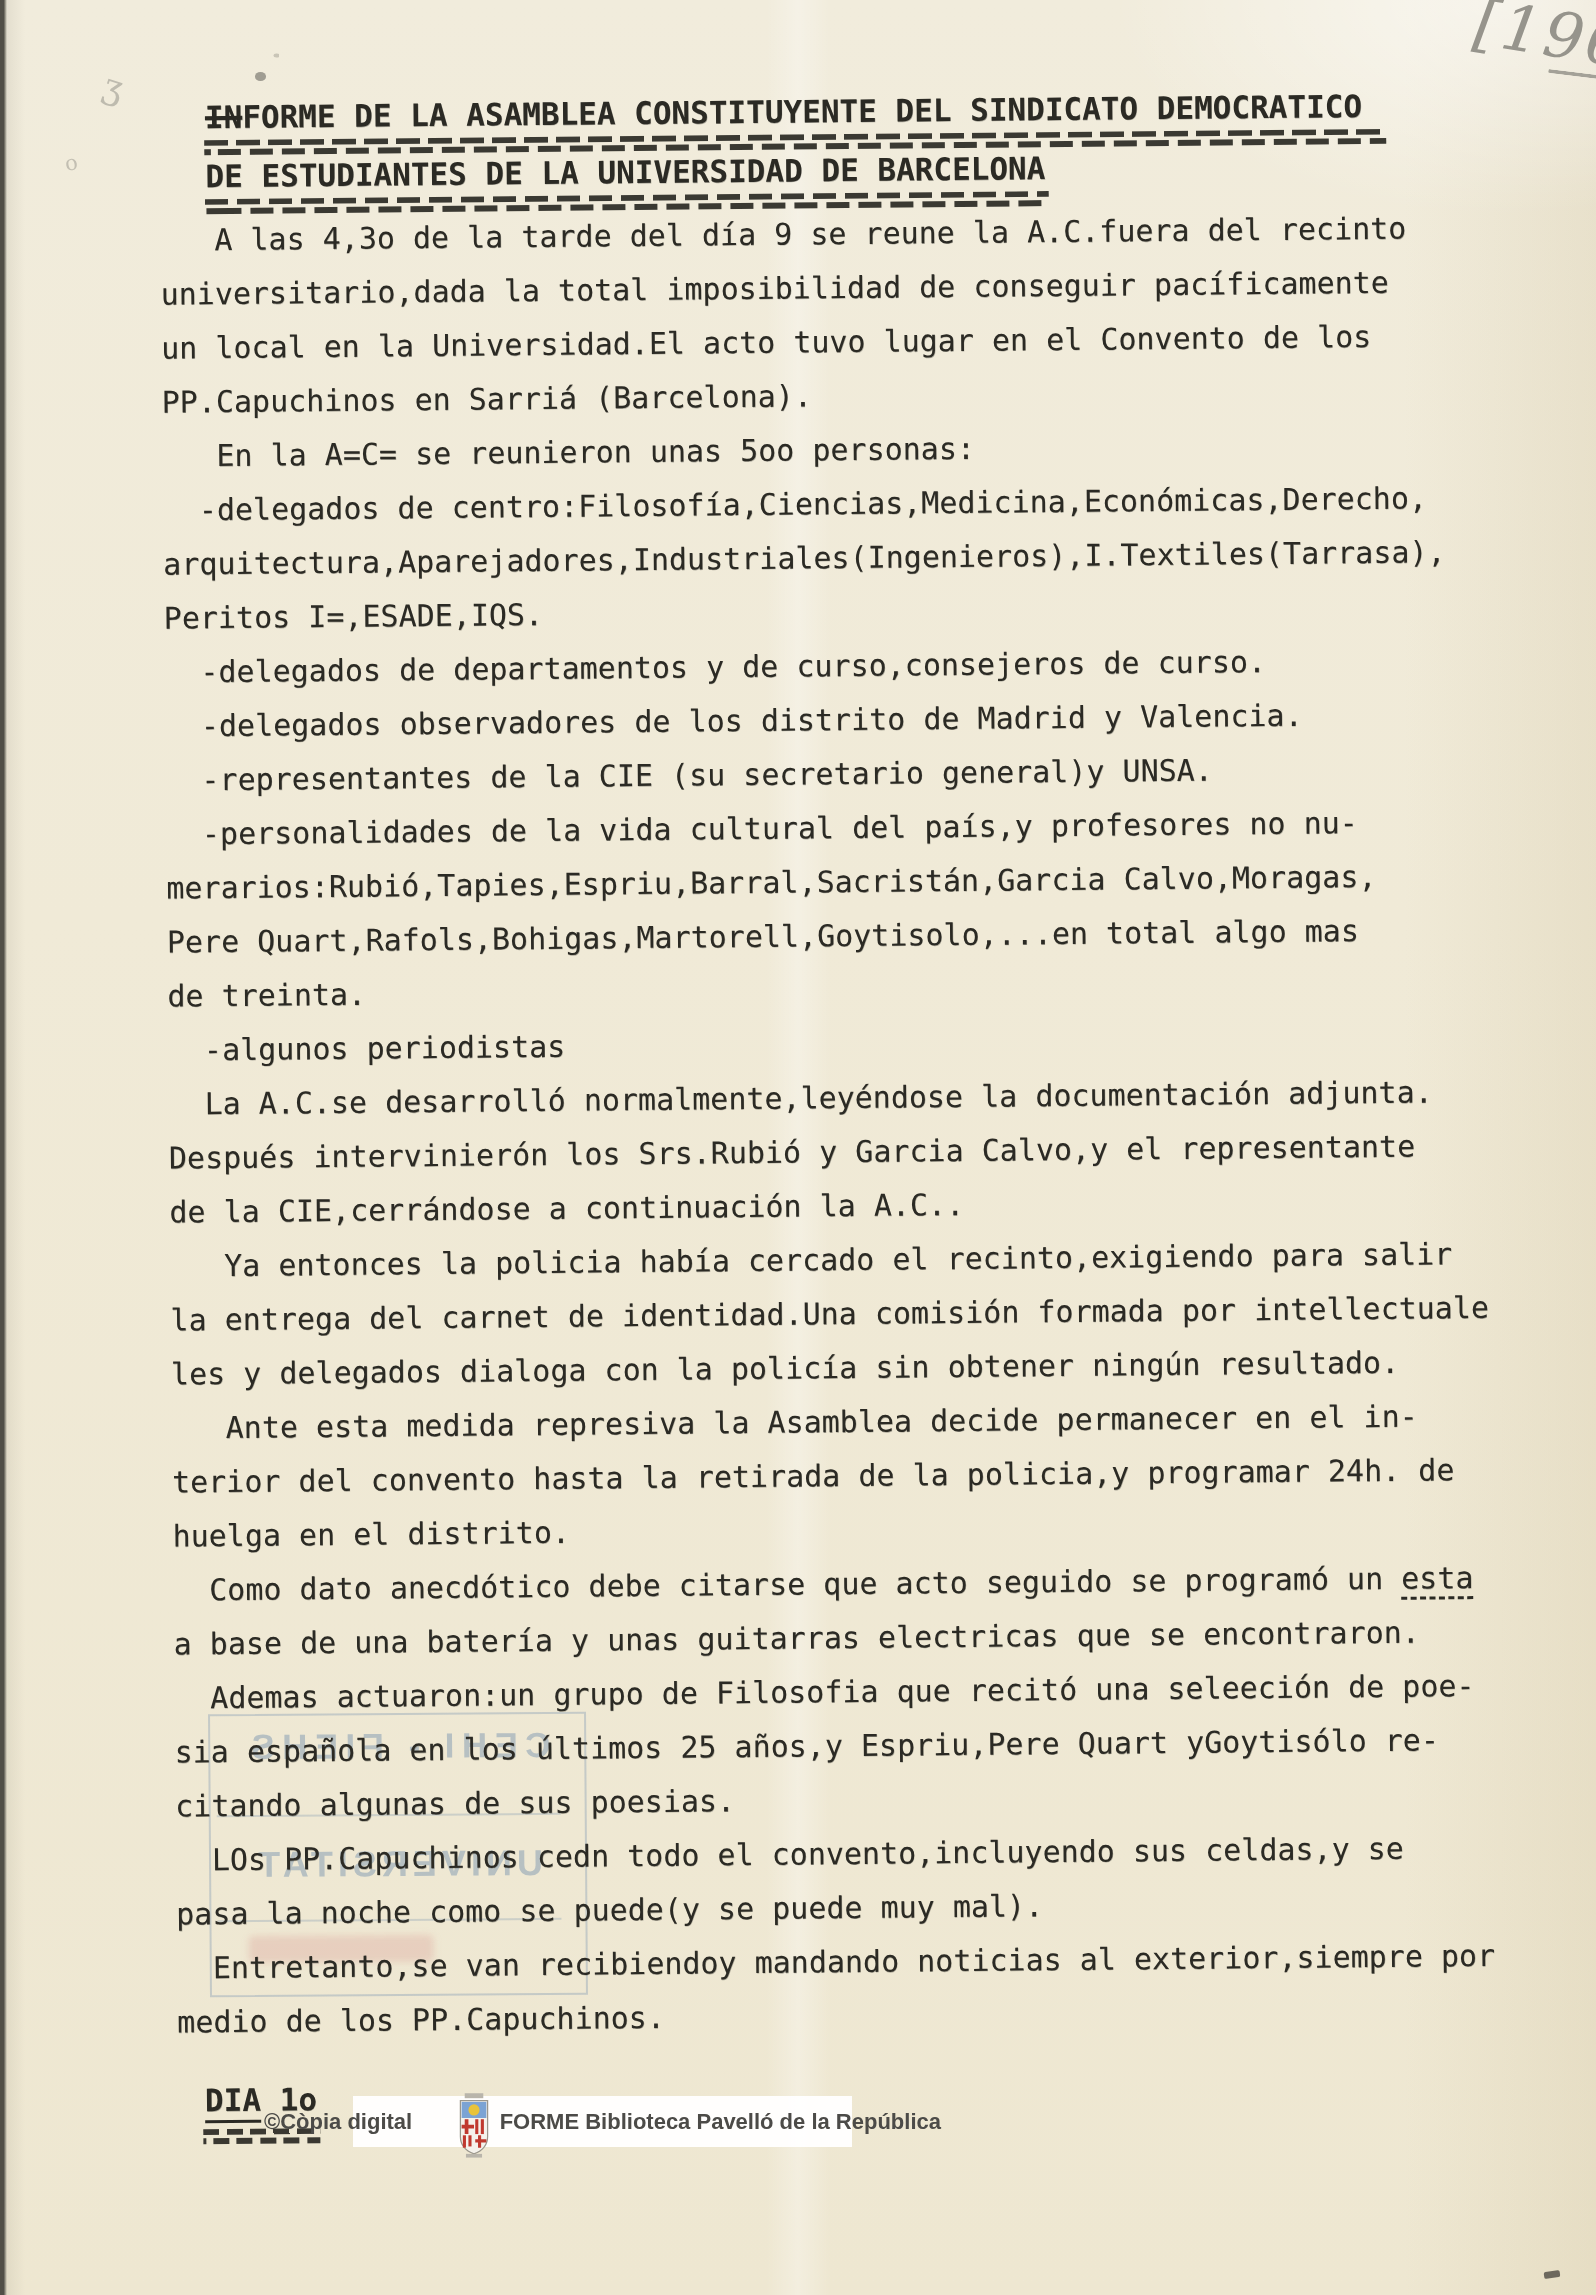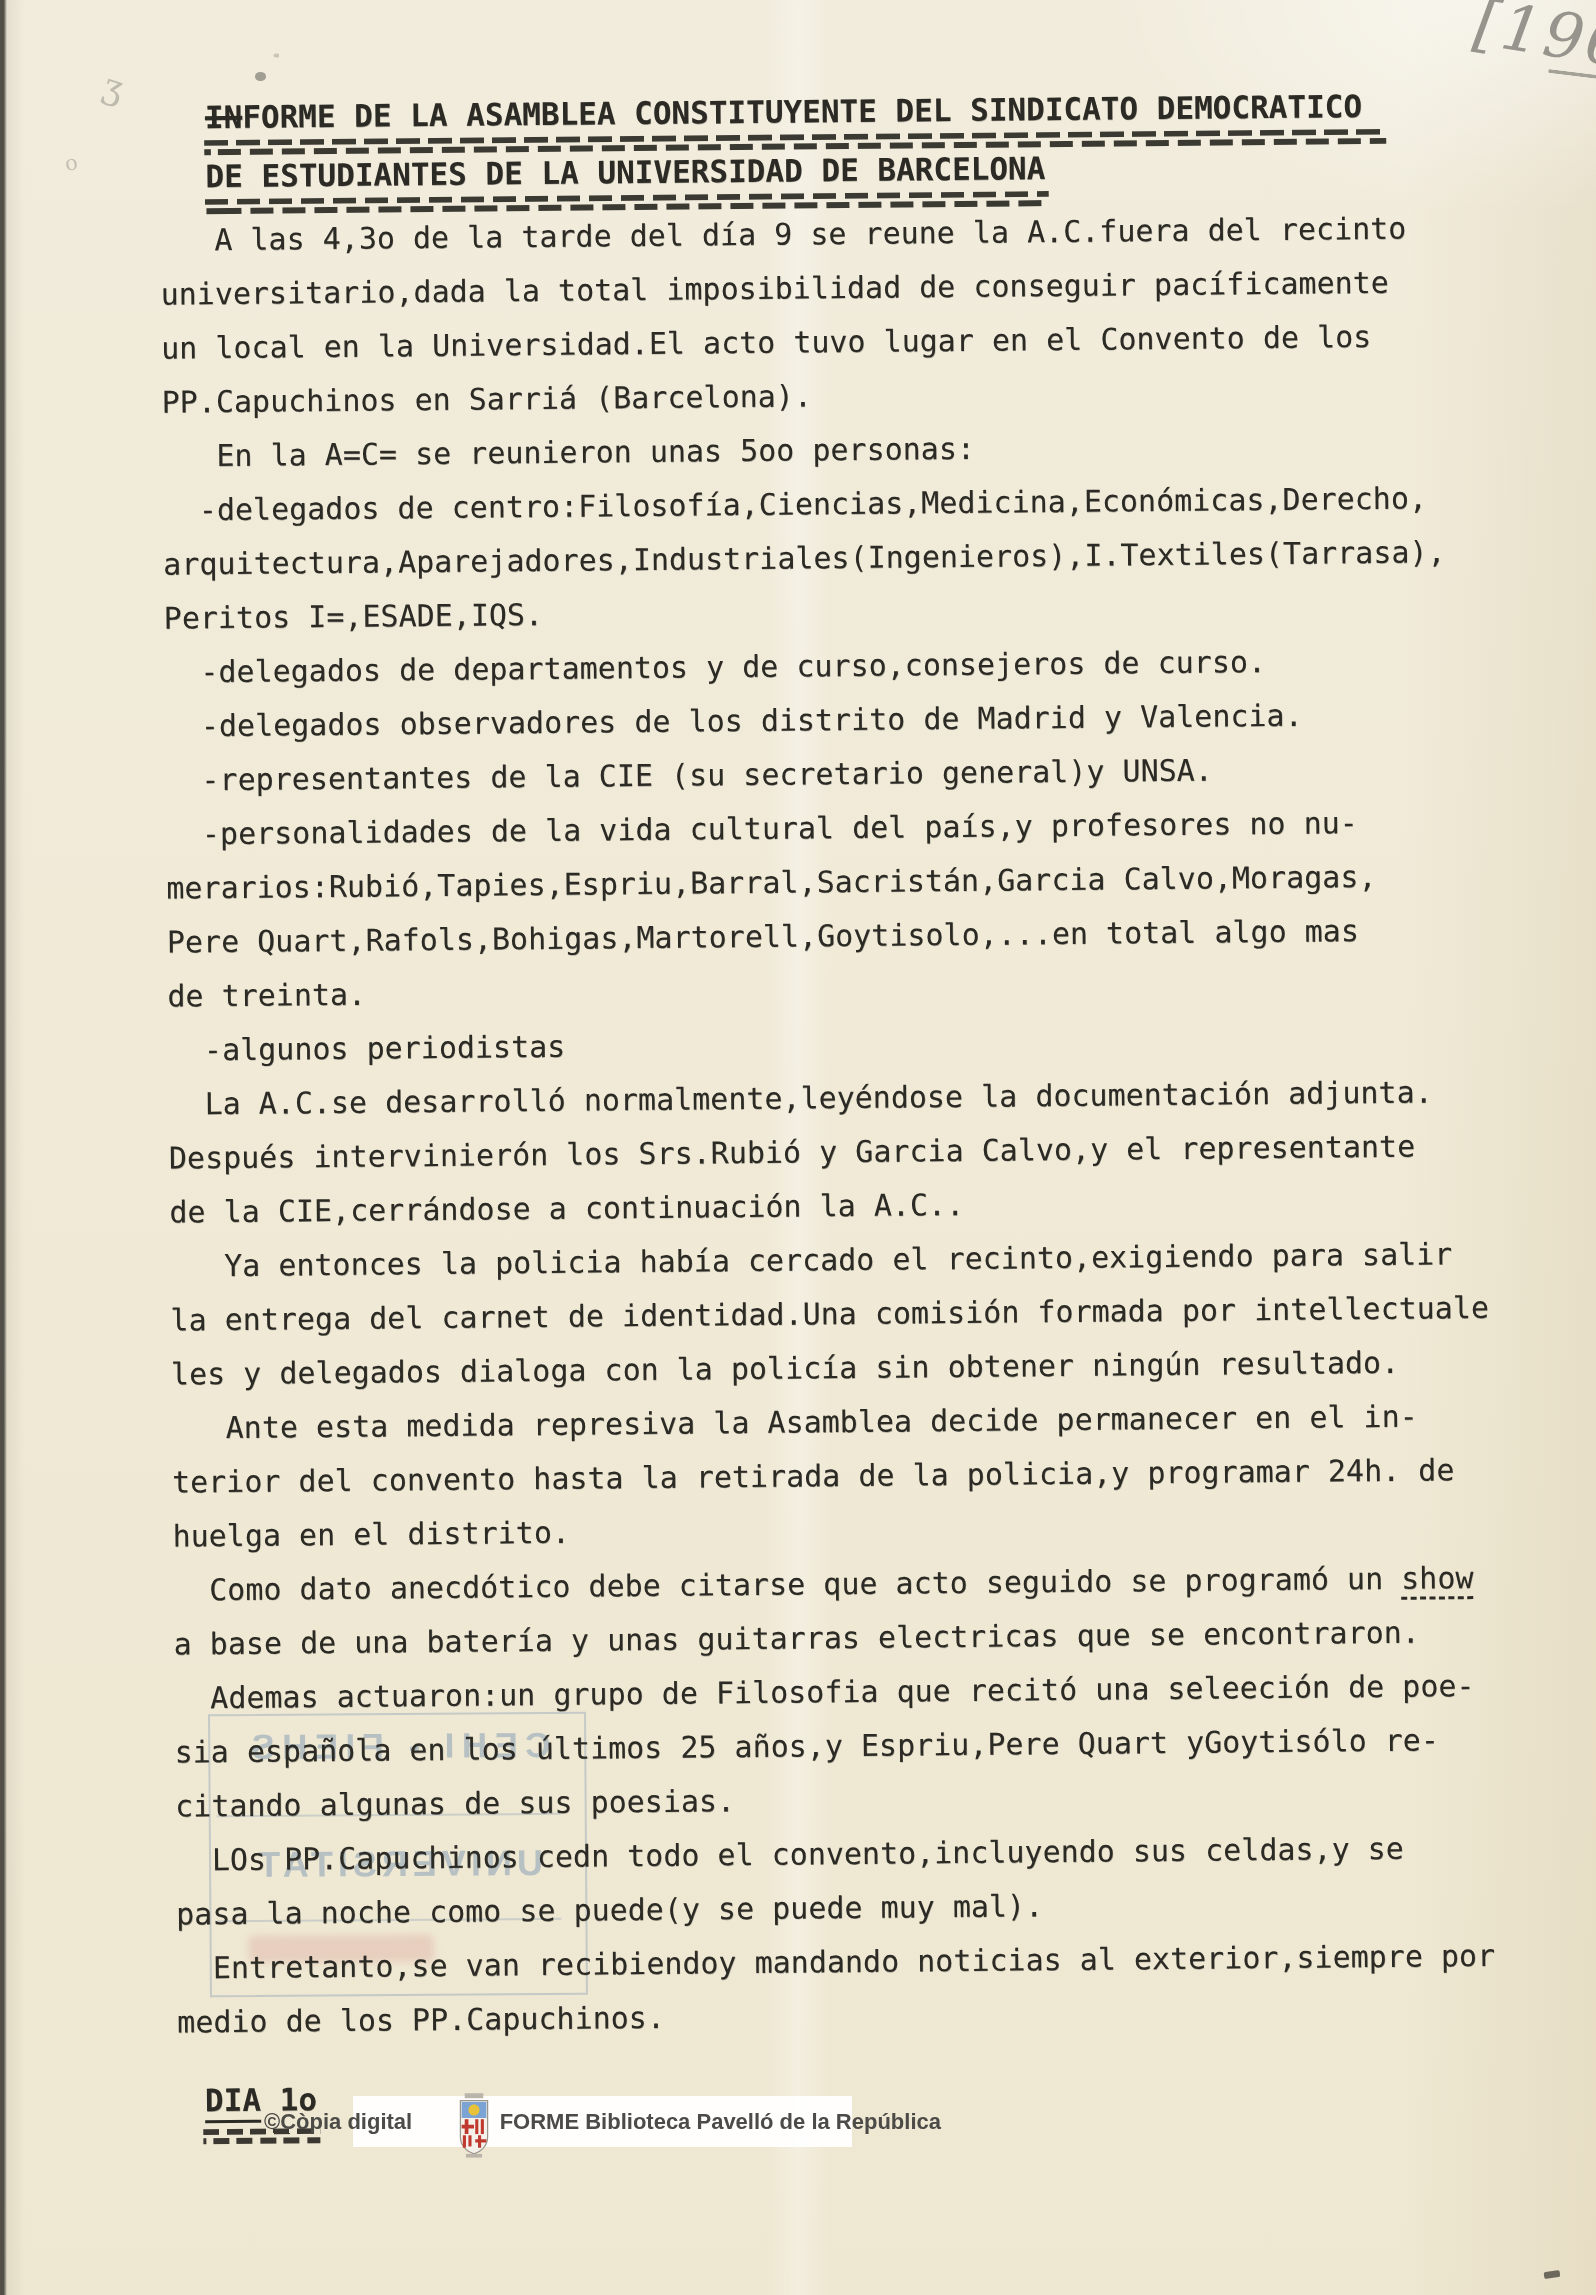--- a/index.html
+++ b/index.html
@@ -153,21 +153,21 @@
         <div class="tl" style="padding-left: 2ch;">-algunos periodistas</div>
         <div class="tl" style="padding-left: 2ch;">La A.C.se desarrolló normalmente,leyéndose la documentación adjunta.</div>
         <div class="tl" style="padding-left: 0ch;">Después intervinierón los Srs.Rubió y Garcia Calvo,y el representante</div>
         <div class="tl" style="padding-left: 0ch;">de la CIE,cerrándose a continuación la A.C..</div>
         <div class="tl" style="padding-left: 3ch;">Ya entonces la policia había cercado el recinto,exigiendo para salir</div>
         <div class="tl" style="padding-left: 0ch;">la entrega del carnet de identidad.Una comisión formada por intellectuale</div>
         <div class="tl" style="padding-left: 0ch;">les y delegados dialoga con la policía sin obtener ningún resultado.</div>
         <div class="tl" style="padding-left: 3ch;">Ante esta medida represiva la Asamblea decide permanecer en el in-</div>
         <div class="tl" style="padding-left: 0ch;">terior del convento hasta la retirada de la policia,y programar 24h. de</div>
         <div class="tl" style="padding-left: 0ch;">huelga en el distrito.</div>
-        <div class="tl" style="padding-left: 2ch;">Como dato anecdótico debe citarse que acto seguido se programó un <span class="uw">show</span></div>
+        <div class="tl" style="padding-left: 2ch;">Como dato anecdótico debe citarse que acto seguido se programó un <span class="uw">esta</span></div>
         <div class="tl" style="padding-left: 0ch;">a base de una batería y unas guitarras electricas que se encontraron.</div>
         <div class="tl" style="padding-left: 2ch;">Ademas actuaron:un grupo de Filosofia que recitó una seleeción de poe-</div>
         <div class="tl" style="padding-left: 0ch;">sia española en los últimos 25 años,y Espriu,Pere Quart yGoytisólo re-</div>
         <div class="tl" style="padding-left: 0ch;">citando algunas de sus poesias.</div>
         <div class="tl" style="padding-left: 2ch;">LOs PP.Capuchinos cedn todo el convento,incluyendo sus celdas,y se</div>
         <div class="tl" style="padding-left: 0ch;">pasa la noche como se puede(y se puede muy mal).</div>
         <div class="tl" style="padding-left: 2ch;">Entretanto,se van recibiendoy mandando noticias al exterior,siempre por</div>
         <div class="tl" style="padding-left: 0ch;">medio de los PP.Capuchinos.</div>
       </div>
 

